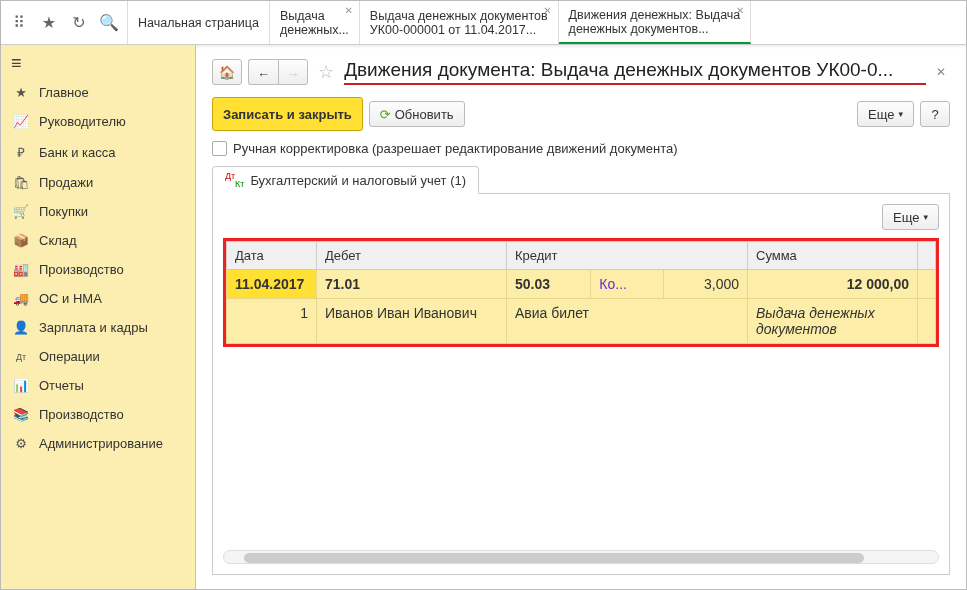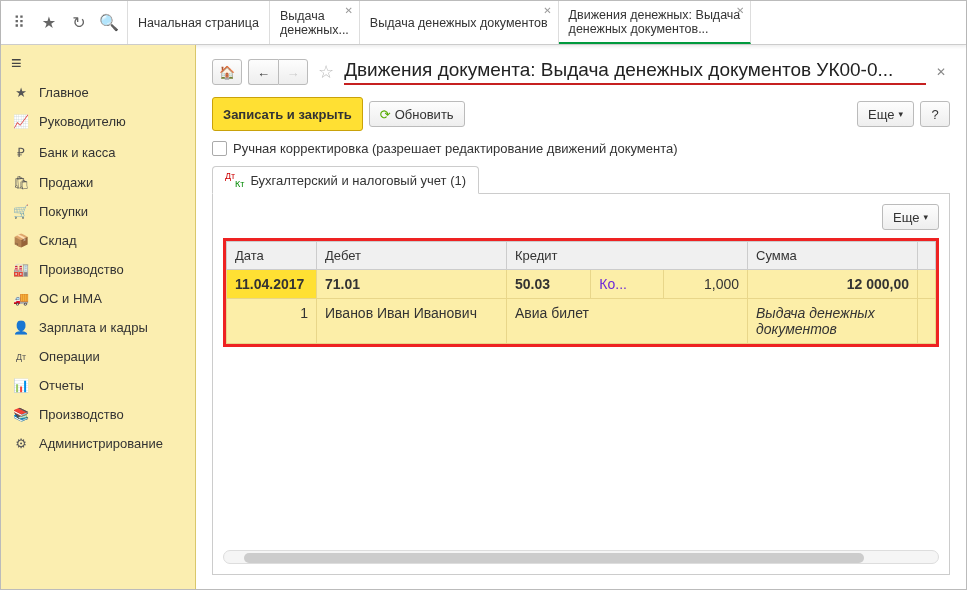--- a/index.html
+++ b/index.html
@@ -78,20 +78,21 @@
         <span>Начальная страница</span>
       </div>
       <div class="tab">
         <span class="x">✕</span>
         <span>Выдача</span>
         <span>денежных...</span>
       </div>
       <div class="tab">
         <span class="x">✕</span>
         <span>Выдача денежных документов</span>
+        <span>УК00-000001 от 11.04.2017...</span>
       </div>
       <div class="tab active">
         <span class="x">✕</span>
         <span>Движения денежных: Выдача</span>
         <span>денежных документов...</span>
       </div>
     </div>
   </div>
 
   <div class="body">
@@ -207,21 +208,21 @@
               <th colspan="1" style="width:190px">Дебет</th>
               <th colspan="3" style="width:210px">Кредит</th>
               <th style="width:170px">Сумма</th>
               <th style="width:18px"></th>
             </tr>
             <tr class="r1">
               <td class="hl">11.04.2017</td>
               <td><b>71.01</b></td>
               <td><b>50.03</b></td>
               <td class="gray">Ко...</td>
-              <td class="num">1,000</td>
+              <td class="num">3,000</td>
               <td class="num"><b>12 000,00</b></td>
               <td></td>
             </tr>
             <tr>
               <td class="num">1</td>
               <td>Иванов Иван Иванович</td>
               <td colspan="3">Авиа билет</td>
               <td class="ital">Выдача денежных документов</td>
               <td></td>
             </tr>

